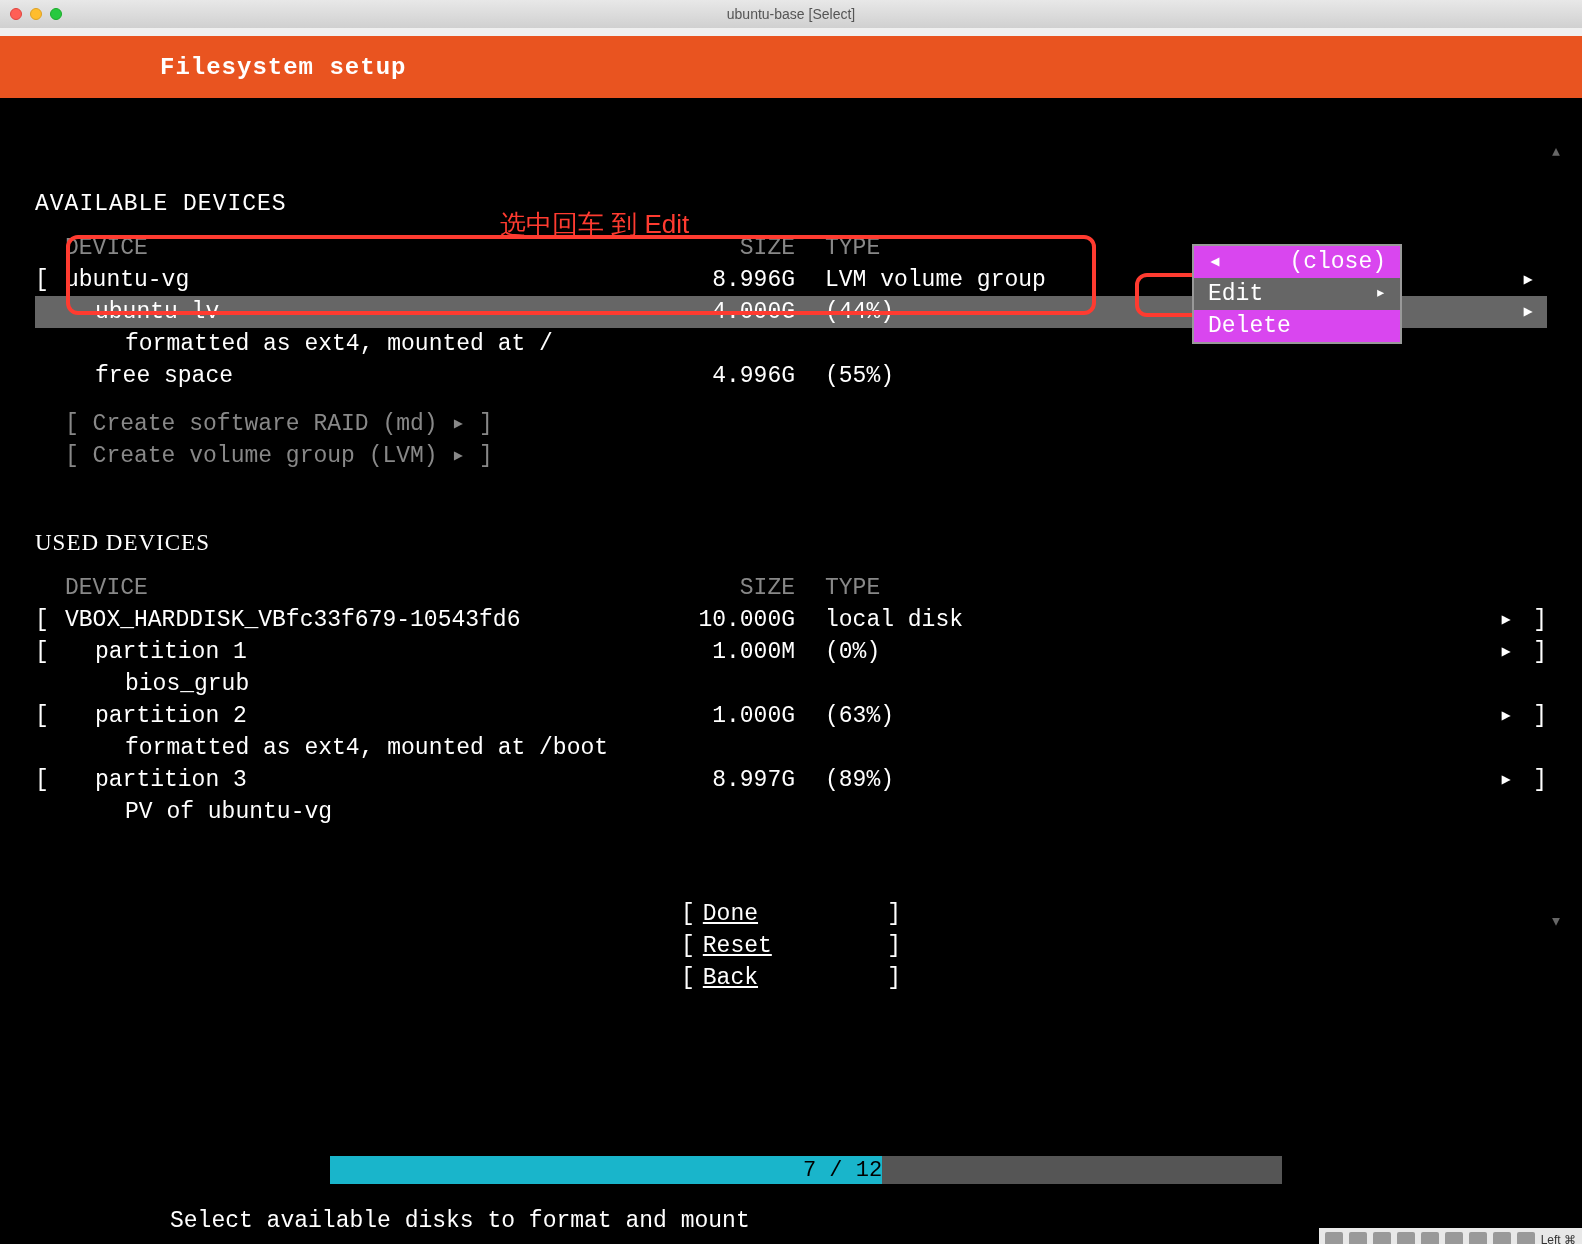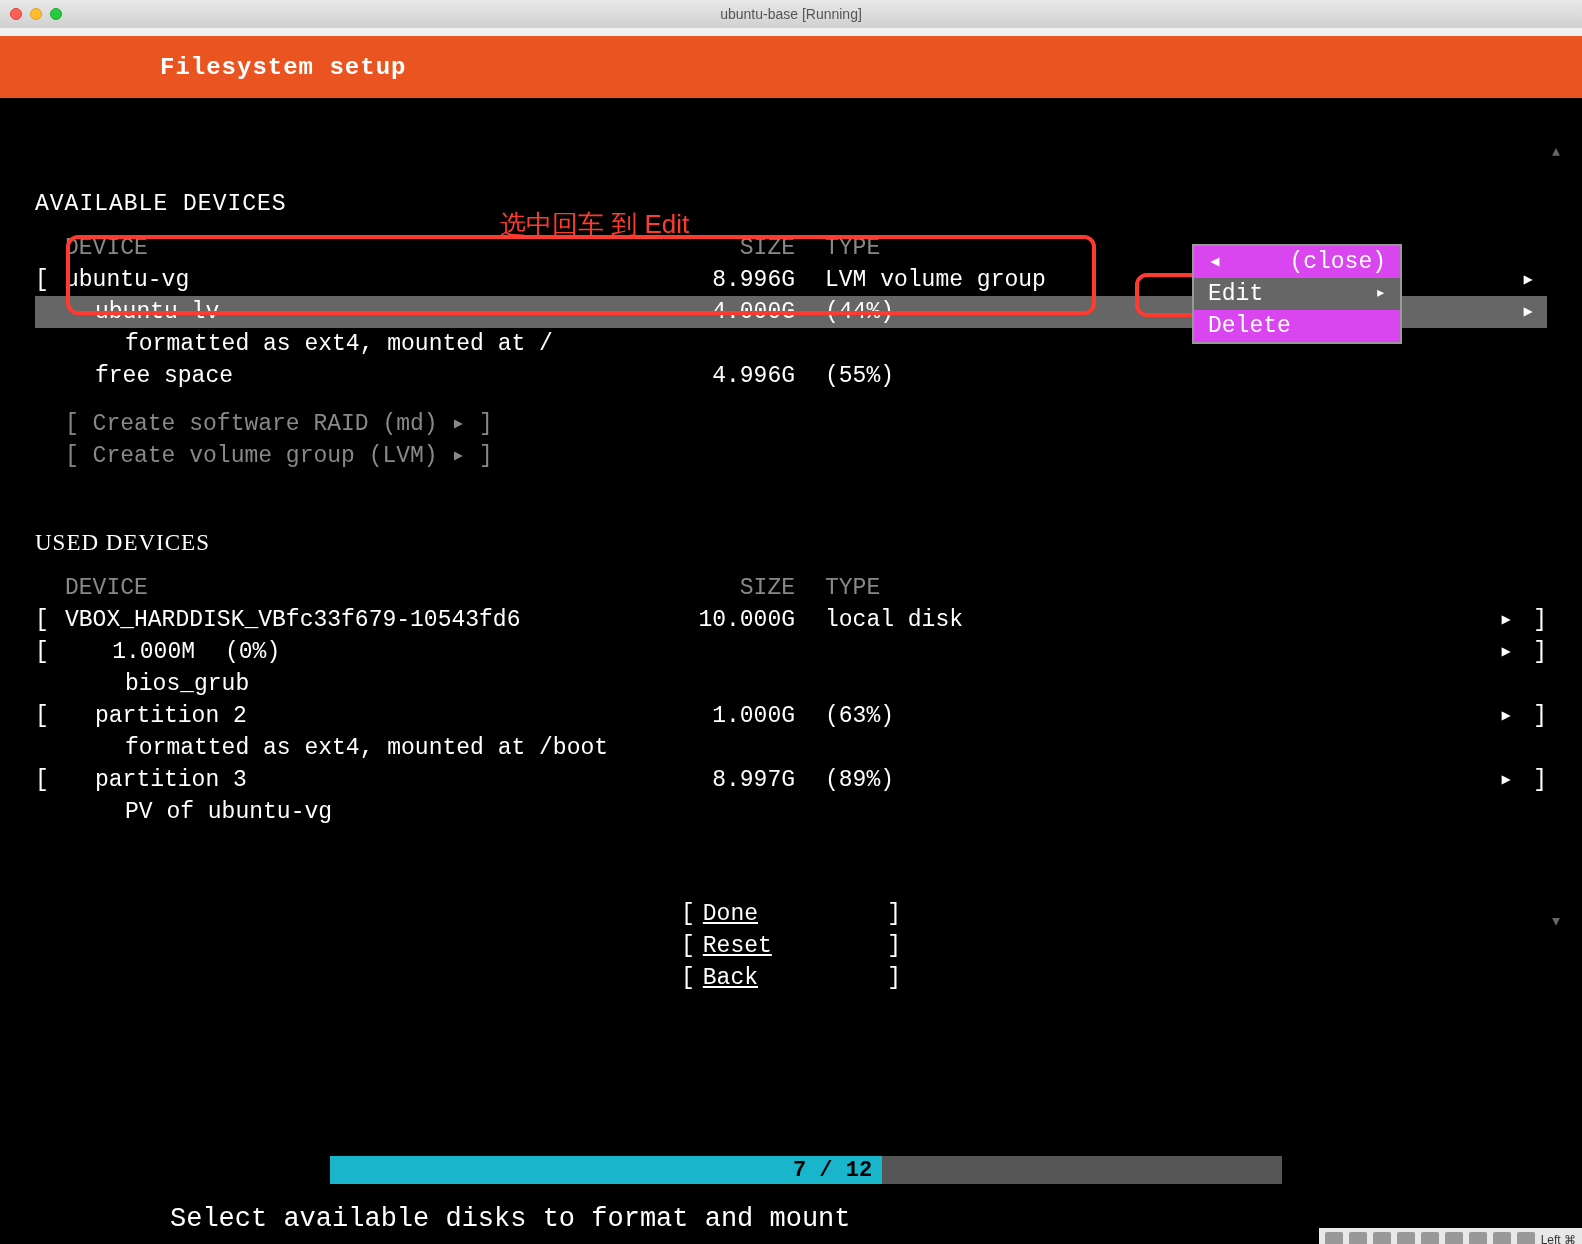--- a/index.html
+++ b/index.html
@@ -161,32 +161,31 @@
       right: 300px;
       height: 28px;
       display: flex;
     }
     .progress-fill {
       background: #19b5cb;
       width: 58%;
       display: flex;
       align-items: center;
       justify-content: flex-end;
-      padding-right: 10px;
       color: #000;
       font-size: 22px;
-      font-weight: bold;
+      font-weight: normal;
     }
     .progress-empty { background: #555; flex: 1; }
     .hint-text {
       position: absolute;
       bottom: 18px;
       left: 170px;
       color: #fff;
-      font-size: 27px;
+      font-size: 23px;
     }
     .taskbar {
       position: absolute;
       bottom: 0;
       right: 0;
       height: 24px;
       background: #e8e8e8;
       display: flex;
       align-items: center;
       gap: 6px;
@@ -200,21 +199,21 @@
   </style>
 </head>
 <body>
 
 <div class="mac-titlebar">
   <div class="traffic-lights">
     <div class="traffic-light tl-red"></div>
     <div class="traffic-light tl-yellow"></div>
     <div class="traffic-light tl-green"></div>
   </div>
-  <div class="window-title">ubuntu-base [Running]</div>
+  <div class="window-title">ubuntu-base [Select]</div>
 </div>
 
 <div class="vm-window">
   <div class="header-bar">
     <div class="header-title">Filesystem setup</div>
   </div>
 
   <div class="content">
     <div class="scroll-indicator scroll-up">▴</div>
     <div class="scroll-indicator scroll-down">▾</div>
@@ -280,20 +279,21 @@
       <span class="device">VBOX_HARDDISK_VBfc33f679-10543fd6</span>
       <span class="size">10.000G</span>
       <span class="type">
         <span>local disk</span>
         <span class="arrow">▸</span>
       </span>
       <span class="bracket-r">]</span>
     </div>
     <div class="row">
       <span class="bracket-l">[</span>
+      <span class="device indent1">partition 1</span>
       <span class="size">1.000M</span>
       <span class="type">
         <span>(0%)</span>
         <span class="arrow">▸</span>
       </span>
       <span class="bracket-r">]</span>
     </div>
     <div class="row">
       <span class="bracket-l"></span>
       <span class="device indent2">bios_grub</span>

